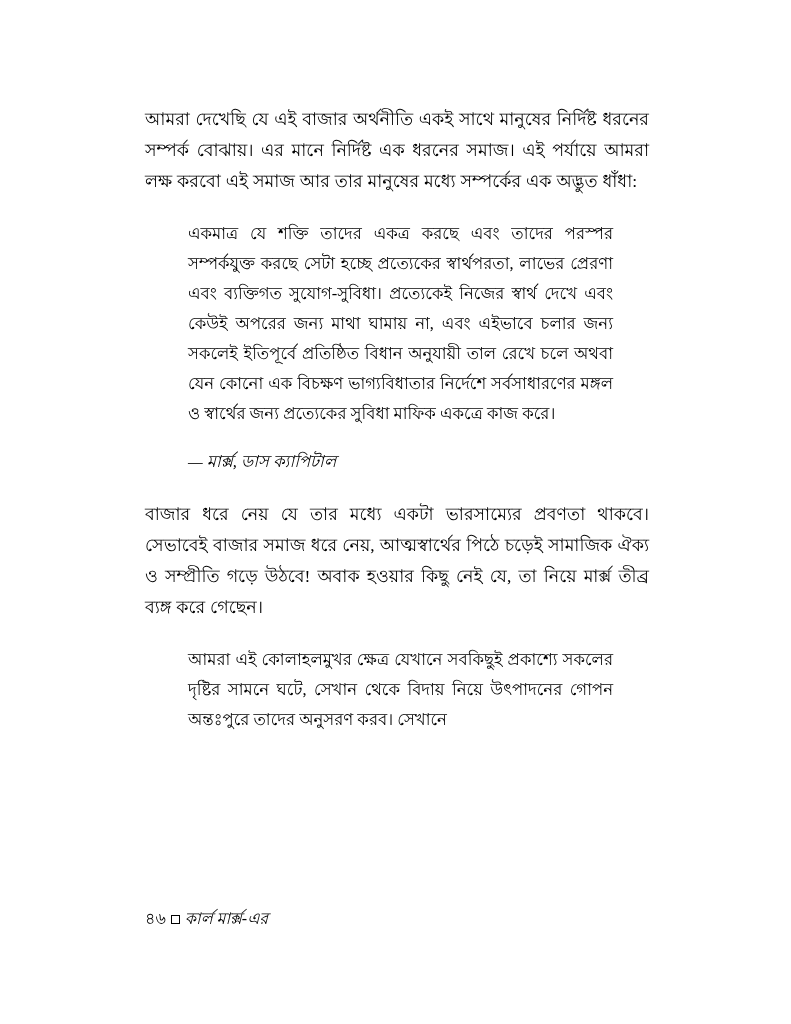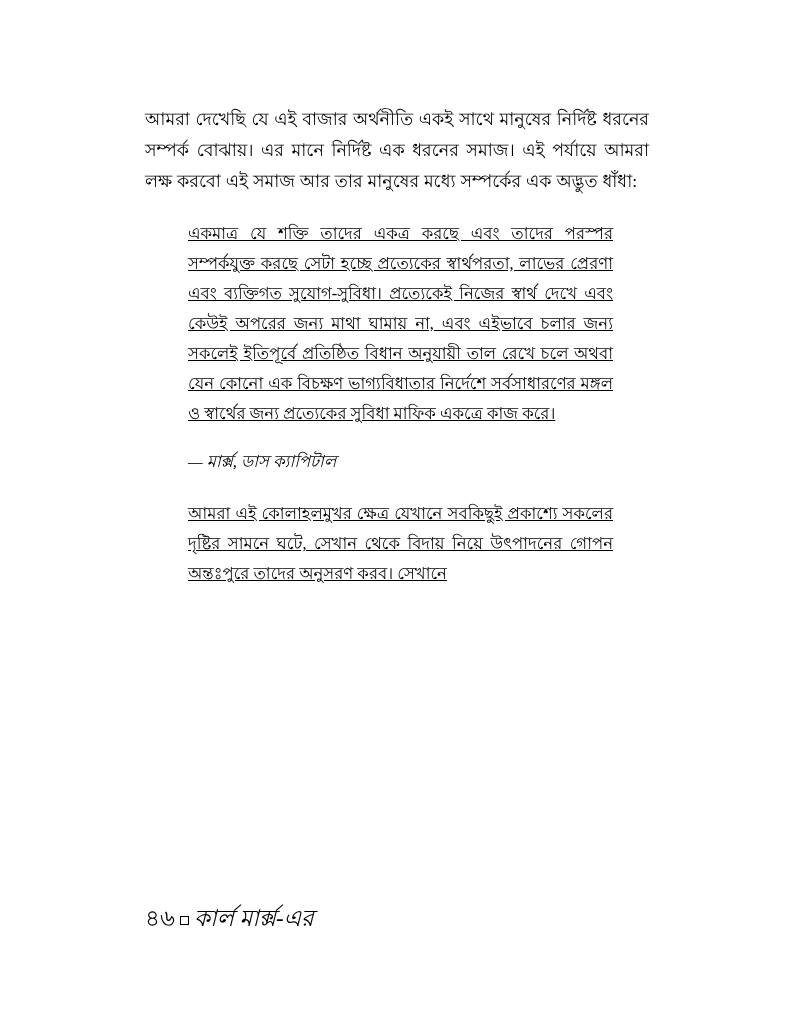--- a/index.html
+++ b/index.html
@@ -36,37 +36,36 @@
   .quote {
     margin: 0 0 6px 0;
     padding: 0 36px 0 43px;
     text-align: justify;
     text-justify: inter-word;
     font-size: 16.5px;
     line-height: 30px;
   }
   .quote-block {
     margin: 0 0 18px 0;
-    text-decoration: underline;
   }
   .attribution {
     margin: 16px 0 22px 0;
     padding-left: 43px;
     font-size: 16.5px;
     line-height: 30px;
     font-style: italic;
   }
   .attribution .emdash {
     letter-spacing: 0;
   }
   .footer {
     position: absolute;
     left: 145px;
     top: 906px;
-    font-size: 23px;
+    font-size: 16px;
     line-height: 26px;
     white-space: nowrap;
   }
   .footer .marker {
     display: inline-block;
     width: 9px;
     height: 9px;
     border: 1px solid #000000;
     margin: 0 5px 1px 5px;
     vertical-align: middle;
@@ -89,20 +88,21 @@
     <p class="para">আমরা দেখেছি যে এই বাজার অর্থনীতি একই সাথে মানুষের নির্দিষ্ট ধরনের সম্পর্ক বোঝায়। এর মানে নির্দিষ্ট এক ধরনের সমাজ। এই পর্যায়ে আমরা লক্ষ করবো এই সমাজ আর তার মানুষের মধ্যে সম্পর্কের এক অদ্ভুত ধাঁধা:</p>
 
     <div class="quote-block">
       <p class="quote">একমাত্র যে শক্তি তাদের একত্র করছে এবং তাদের পরস্পর সম্পর্কযুক্ত করছে সেটা হচ্ছে প্রত্যেকের স্বার্থপরতা, লাভের প্রেরণা এবং ব্যক্তিগত সুযোগ-সুবিধা। প্রত্যেকেই নিজের স্বার্থ দেখে এবং কেউই অপরের জন্য মাথা ঘামায় না, এবং এইভাবে চলার জন্য সকলেই ইতিপূর্বে প্রতিষ্ঠিত বিধান অনুযায়ী তাল রেখে চলে অথবা যেন কোনো এক বিচক্ষণ ভাগ্যবিধাতার নির্দেশে সর্বসাধারণের মঙ্গল ও স্বার্থের জন্য প্রত্যেকের সুবিধা মাফিক একত্রে কাজ করে।</p>
     </div>
 
     <p class="attribution">
       <span class="emdash">—</span><span>&nbsp;</span><span>মার্ক্স, ডাস ক্যাপিটাল</span>
     </p>
 
+    <p class="para">বাজার ধরে নেয় যে তার মধ্যে একটা ভারসাম্যের প্রবণতা থাকবে। সেভাবেই বাজার সমাজ ধরে নেয়, আত্মস্বার্থের পিঠে চড়েই সামাজিক ঐক্য ও সম্প্রীতি গড়ে উঠবে! অবাক হওয়ার কিছু নেই যে, তা নিয়ে মার্ক্স তীব্র ব্যঙ্গ করে গেছেন।</p>
 
 
 
     <div class="quote-block">
       <p class="quote">আমরা এই কোলাহলমুখর ক্ষেত্র যেখানে সবকিছুই প্রকাশ্যে সকলের দৃষ্টির সামনে ঘটে, সেখান থেকে বিদায় নিয়ে উৎপাদনের গোপন অন্তঃপুরে তাদের অনুসরণ করব। সেখানে</p>
     </div>
 
   </div>
 
   <div class="footer">

